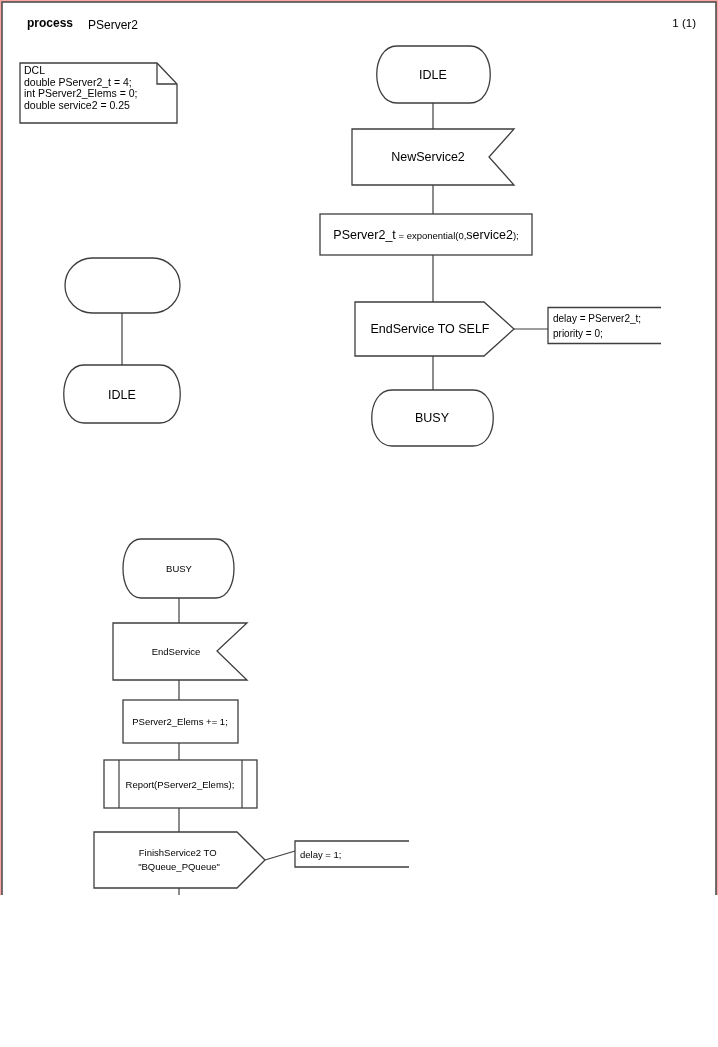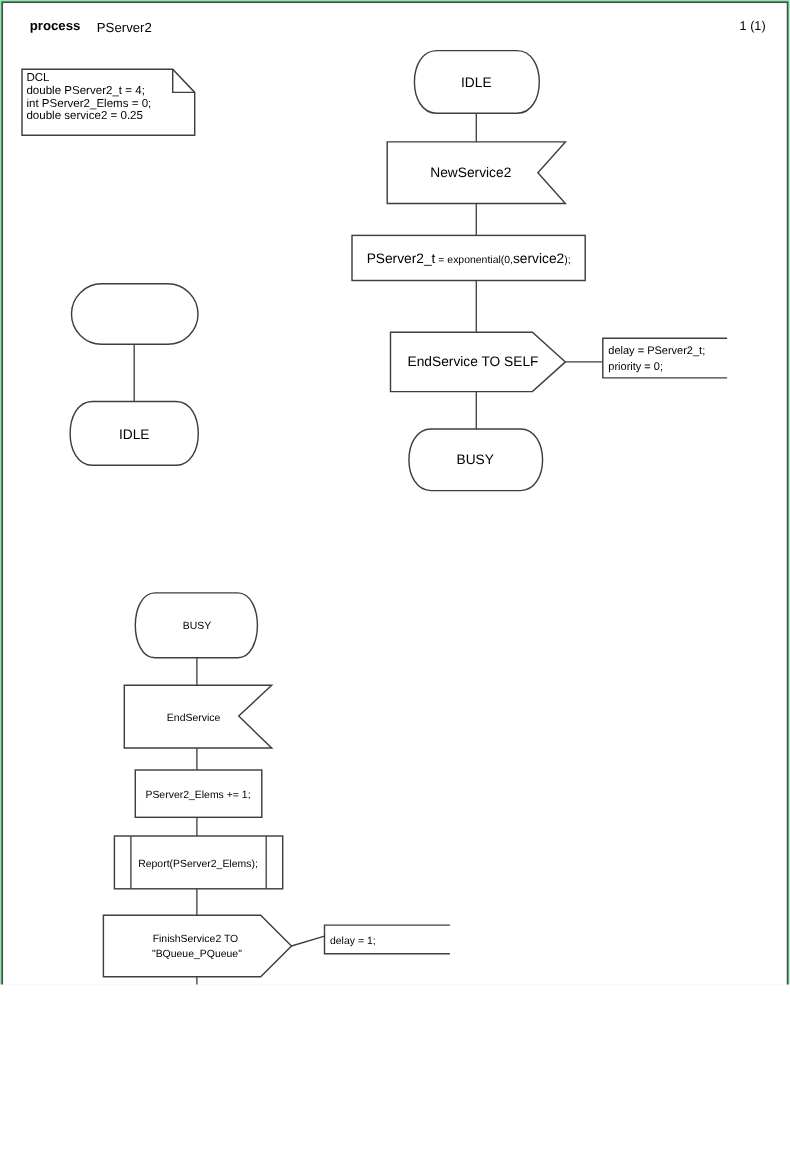--- a/index.html
+++ b/index.html
@@ -1,19 +1,19 @@
 <!DOCTYPE html>
 <html><head>
 <meta charset="utf-8">
 <style>
   html,body { margin:0; padding:0; background:#fff; }
   .page {
     position:relative;
     width:718px; height:895px;
-    background:#86efac;
+    background:#fca5a5;
     font-family:"Liberation Sans", sans-serif;
   }
   svg text {
     font-family:"Liberation Sans", sans-serif;
     fill:#000000;
   }
   .sym   { fill:#ffffff; stroke:#3e3e3e; stroke-width:1.3; }
   .ln    { stroke:#3e3e3e; stroke-width:1.2; fill:none; }
   .open  { fill:none; stroke:#3e3e3e; stroke-width:1.3; }
   .border{ fill:#ffffff; stroke:#4f4f4f; stroke-width:1.6; }

